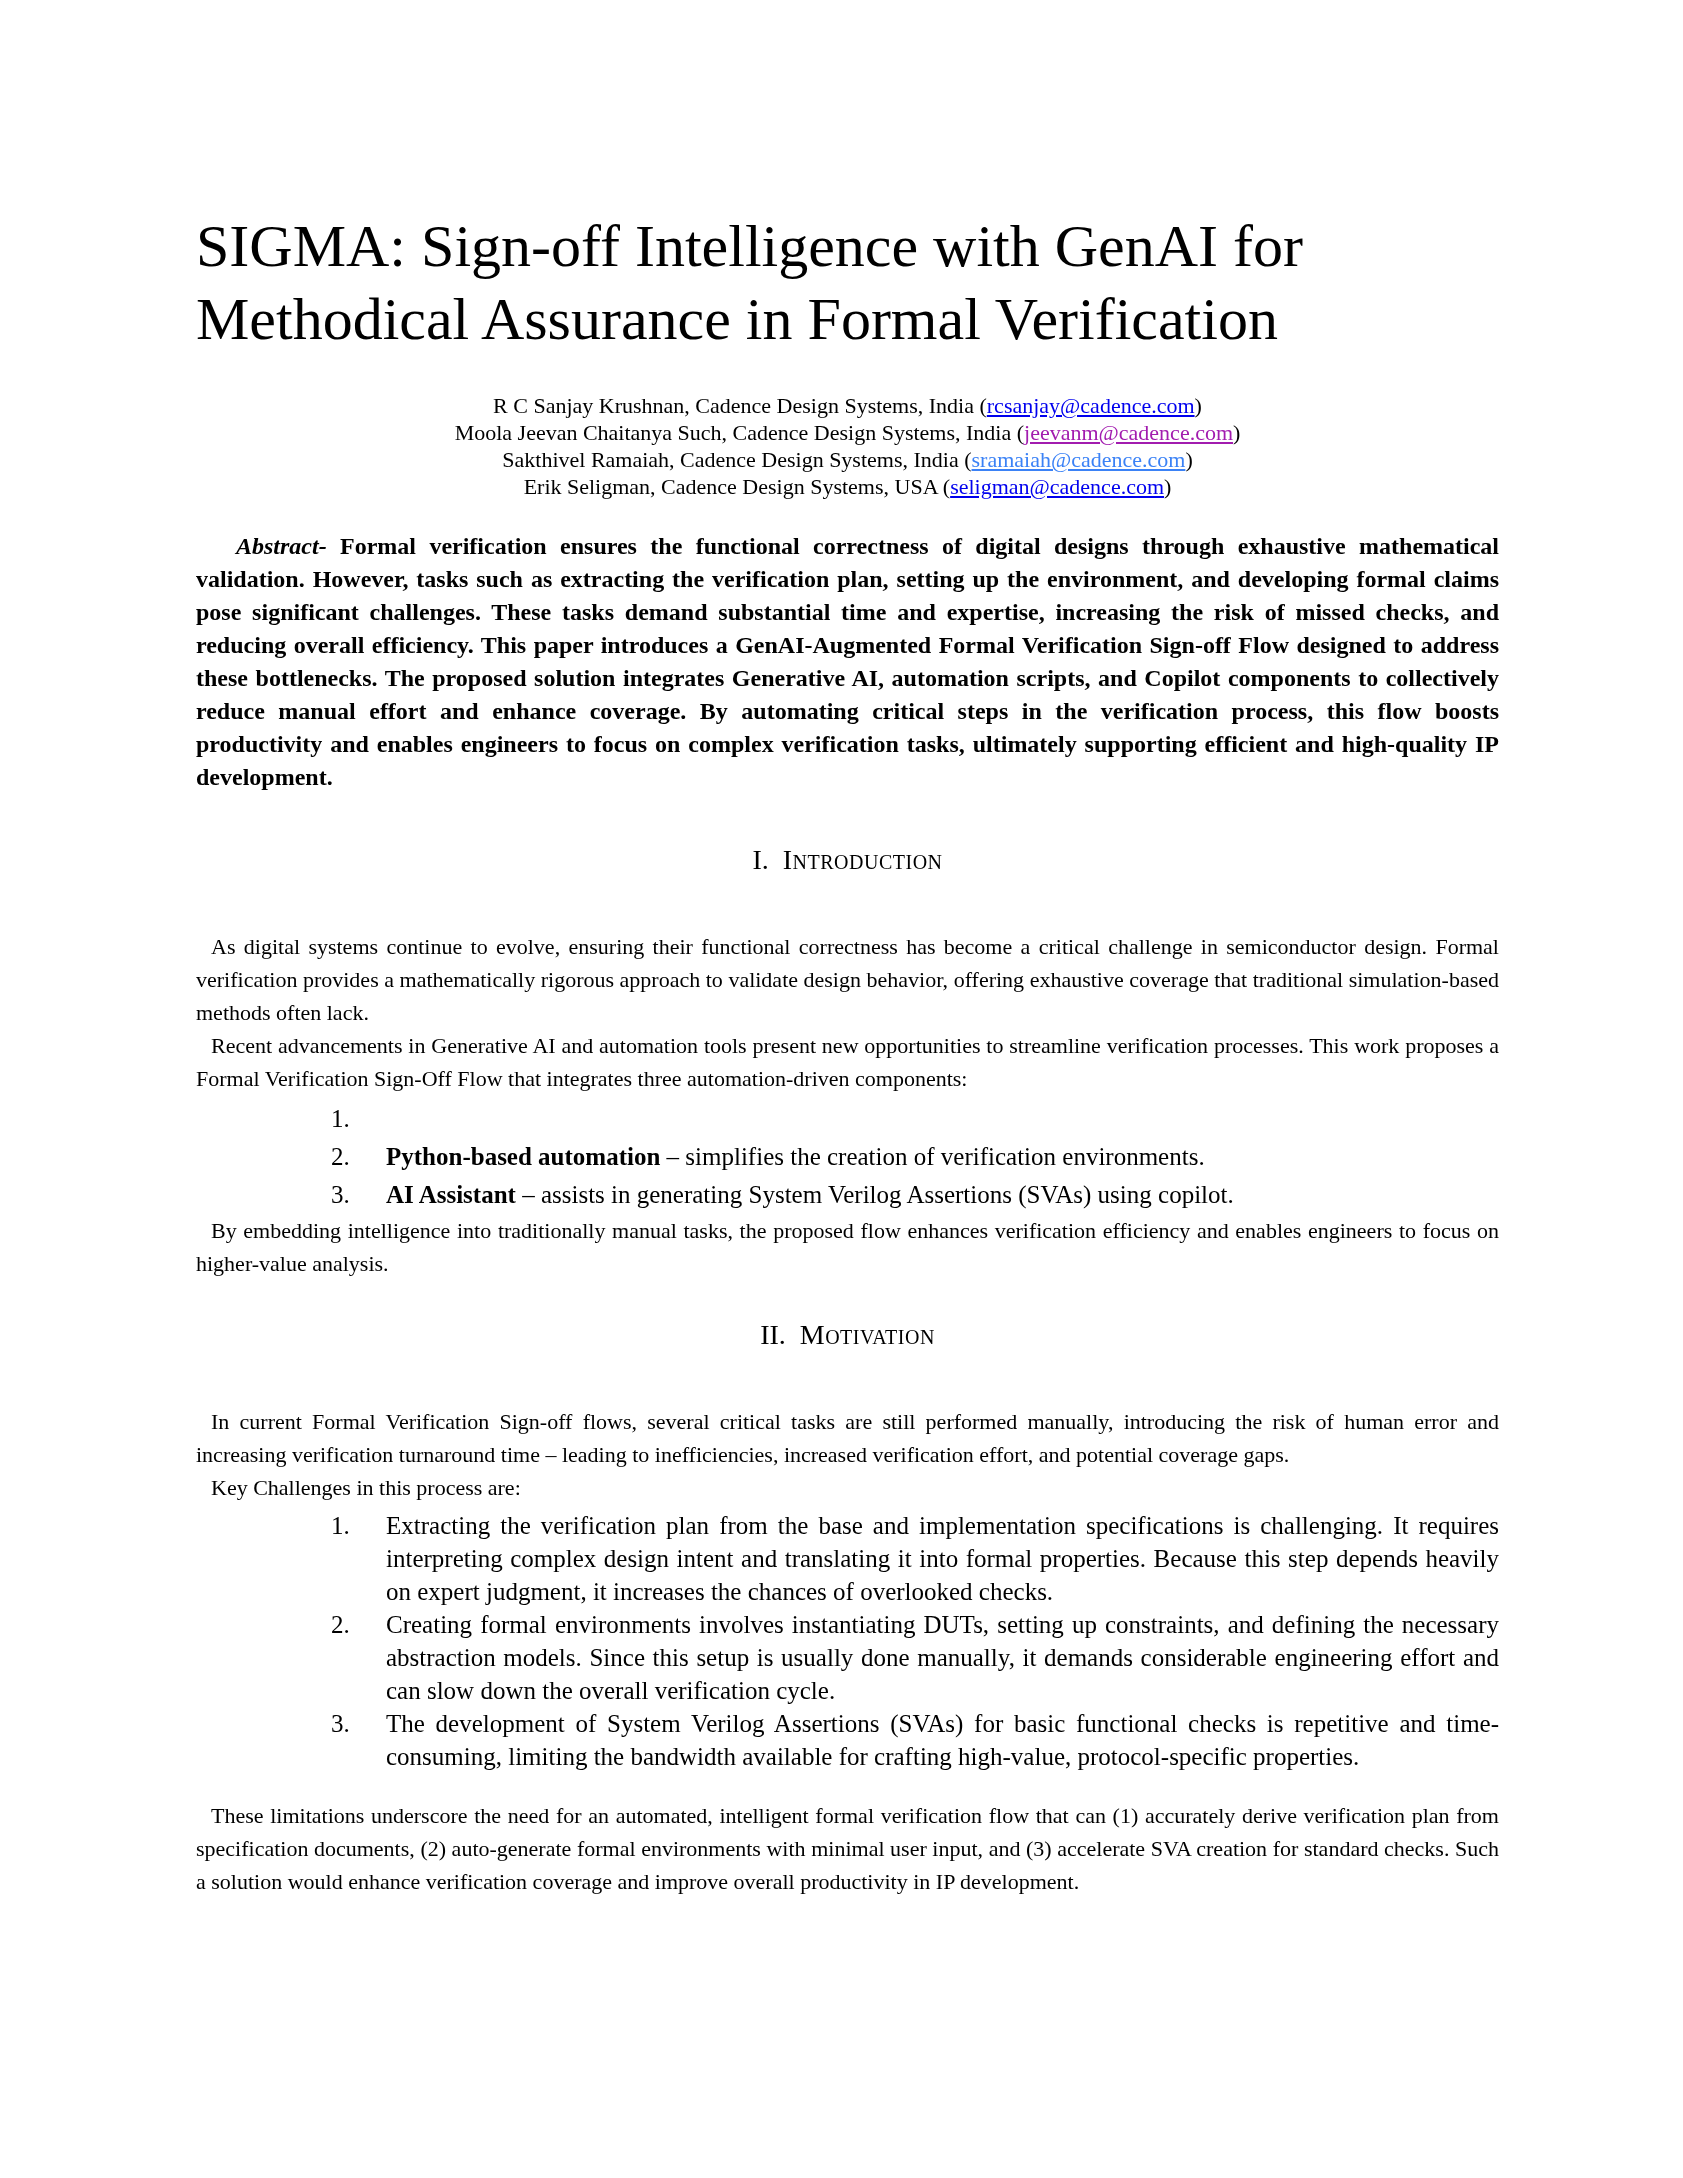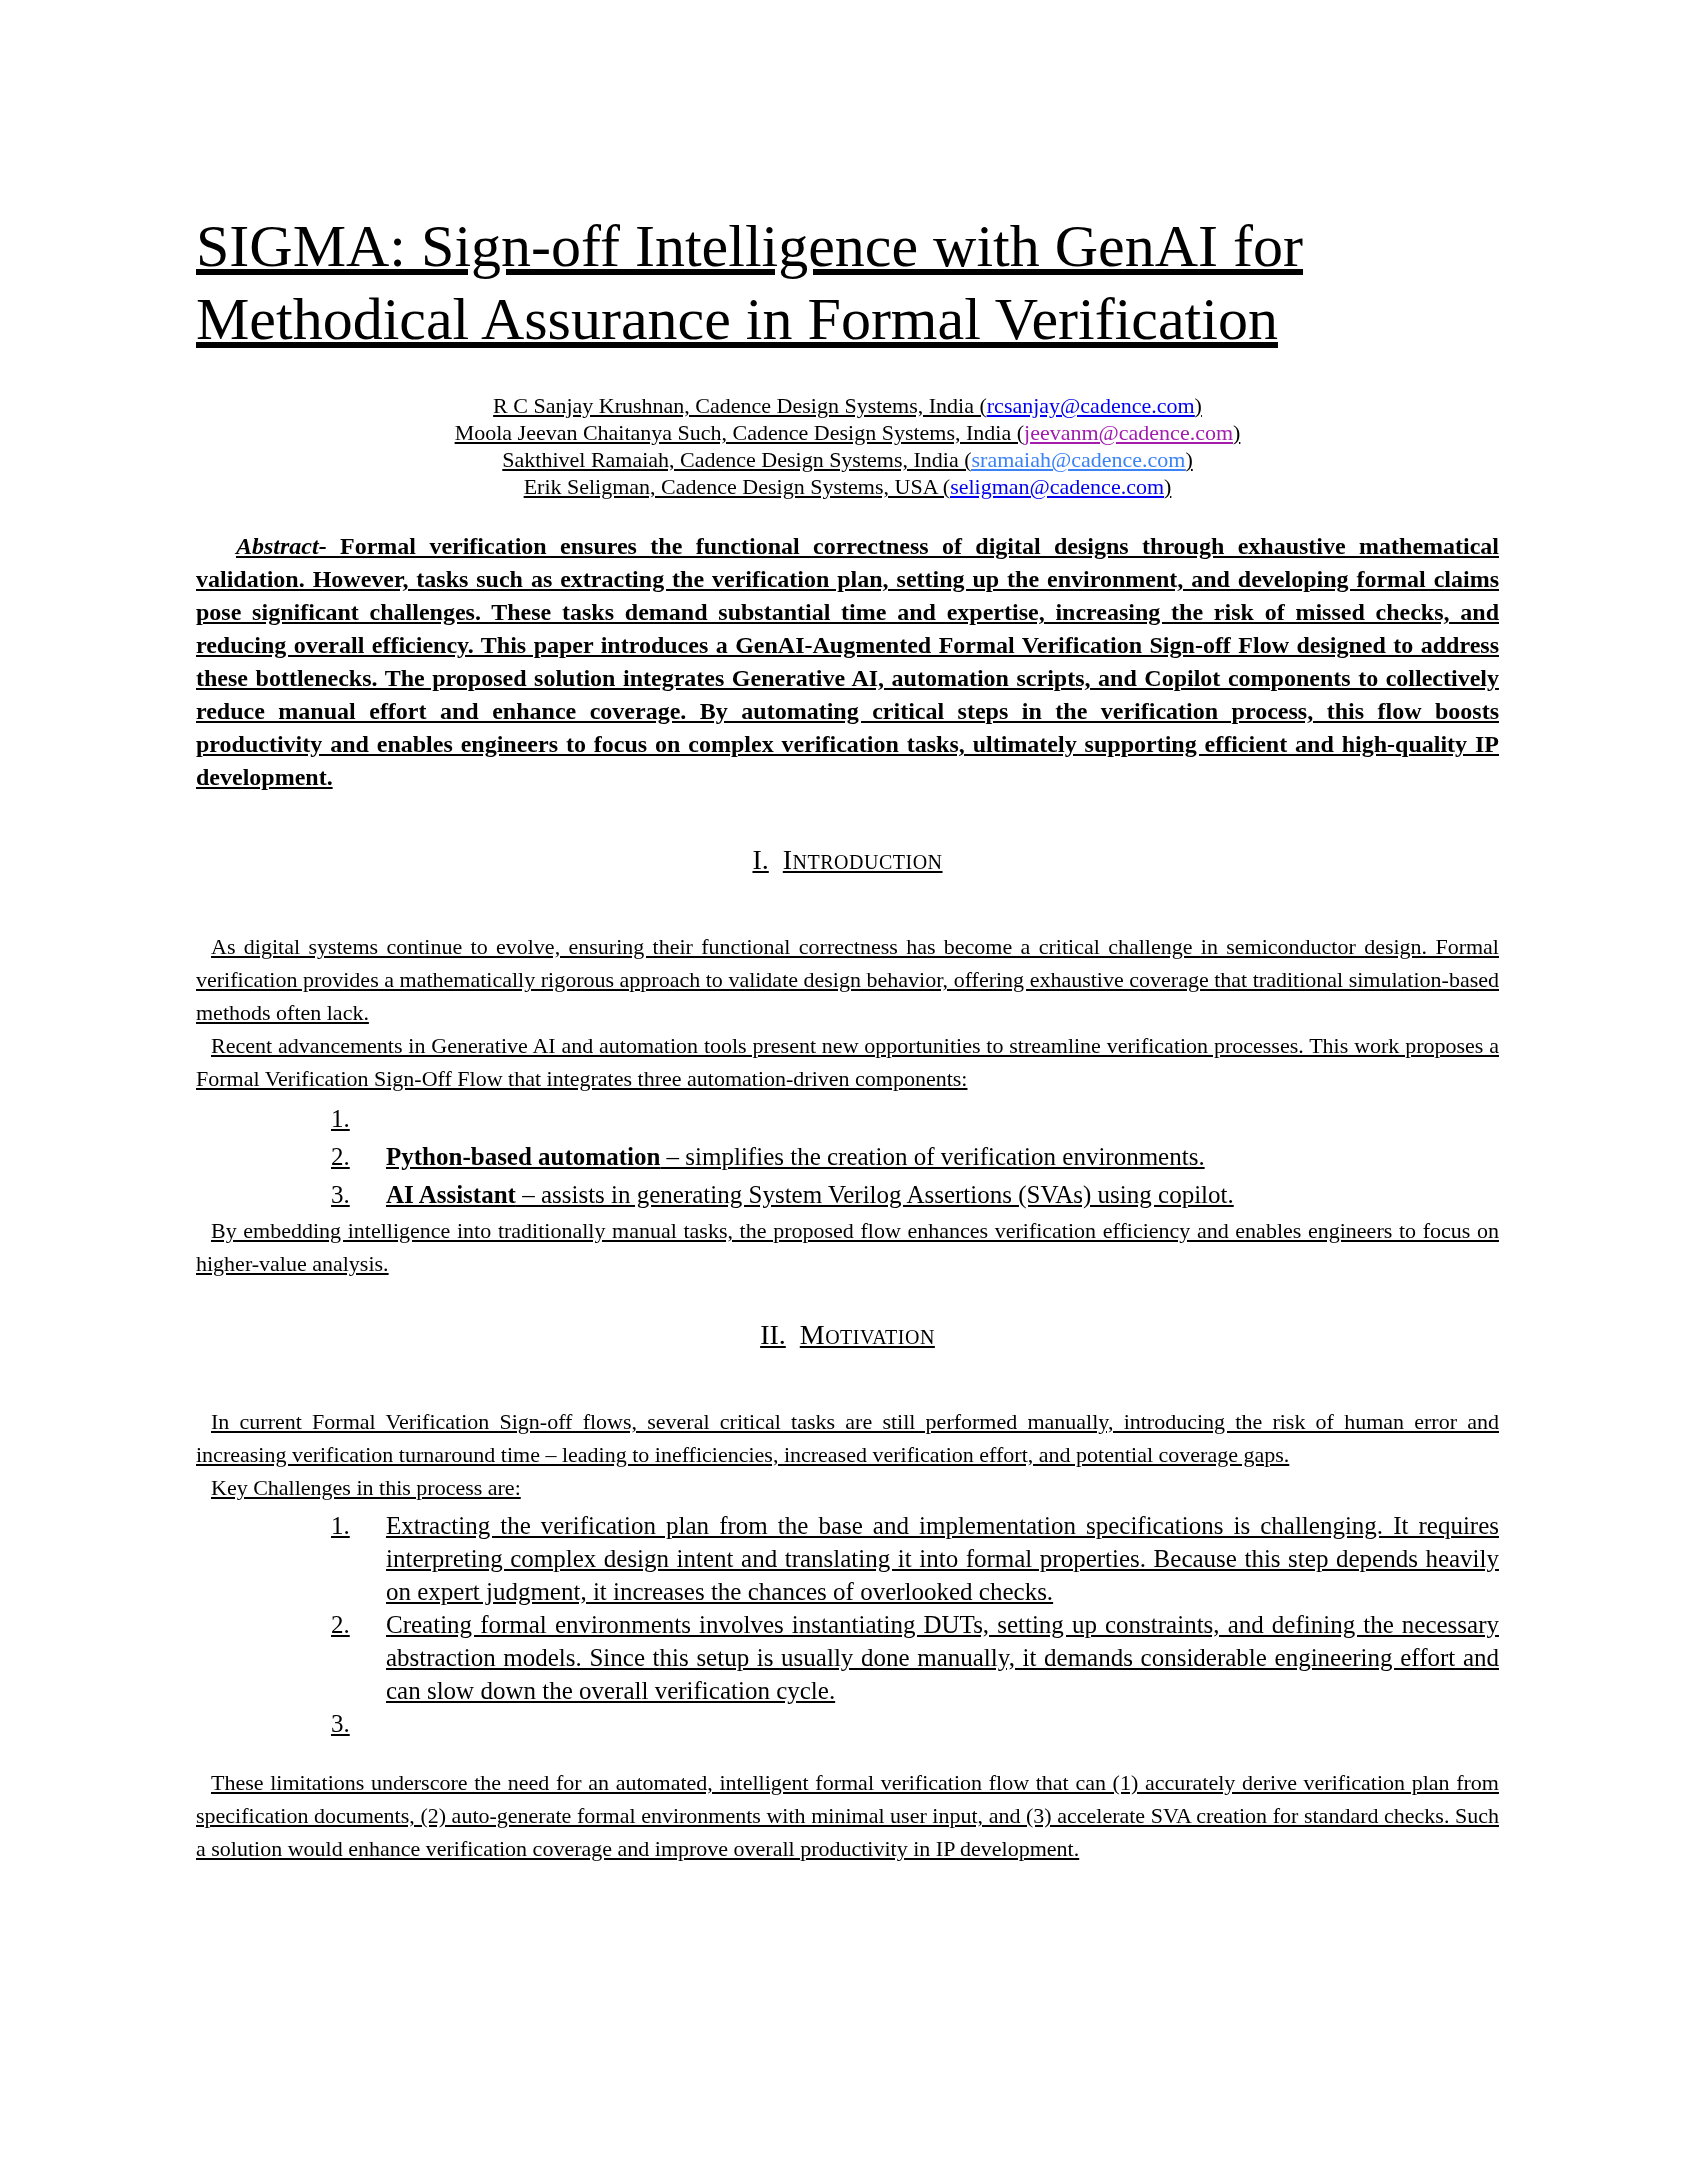--- a/index.html
+++ b/index.html
@@ -13,21 +13,20 @@
     font-family: "Liberation Serif", "DejaVu Serif", serif;
     color: #000000;
     position: relative;
     overflow: hidden;
   }
   .page {
     box-sizing: border-box;
     width: 1683px;
     height: 1720px;
     padding: 0 184px 0 196px;
-    text-decoration: underline;
   }
   .title {
     margin: 0;
     padding-top: 210px;
     font-size: 60px;
     line-height: 73px;
     font-weight: 400;
     letter-spacing: 0px;
   }
   .authors {
@@ -162,19 +161,20 @@
     <div class="li">
       <span class="num">1.</span>
       <div class="li-text">Extracting the verification plan from the base and implementation specifications is challenging. It requires interpreting complex design intent and translating it into formal properties. Because this step depends heavily on expert judgment, it increases the chances of overlooked checks.</div>
     </div>
     <div class="li">
       <span class="num">2.</span>
       <div class="li-text">Creating formal environments involves instantiating DUTs, setting up constraints, and defining the necessary abstraction models. Since this setup is usually done manually, it demands considerable engineering effort and can slow down the overall verification cycle.</div>
     </div>
     <div class="li">
       <span class="num">3.</span>
+      <div class="li-text">The development of System Verilog Assertions (SVAs) for basic functional checks is repetitive and time-consuming, limiting the bandwidth available for crafting high-value, protocol-specific properties.</div>
     </div>
   </div>
 
   <p class="bodytext final-para">These limitations underscore the need for an automated, intelligent formal verification flow that can (1) accurately derive verification plan from specification documents, (2) auto-generate formal environments with minimal user input, and (3) accelerate SVA creation for standard checks. Such a solution would enhance verification coverage and improve overall productivity in IP development.</p>
 
 </div>
 
 
 </body></html>

